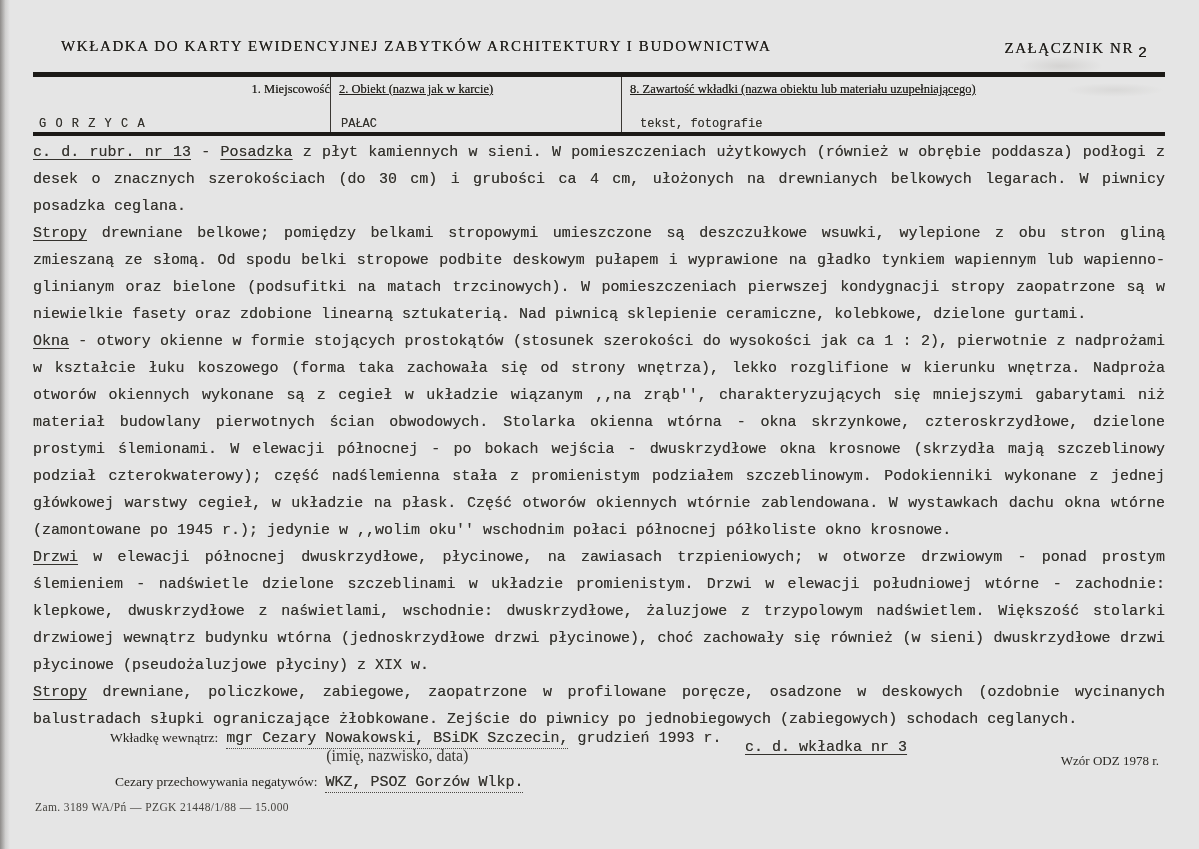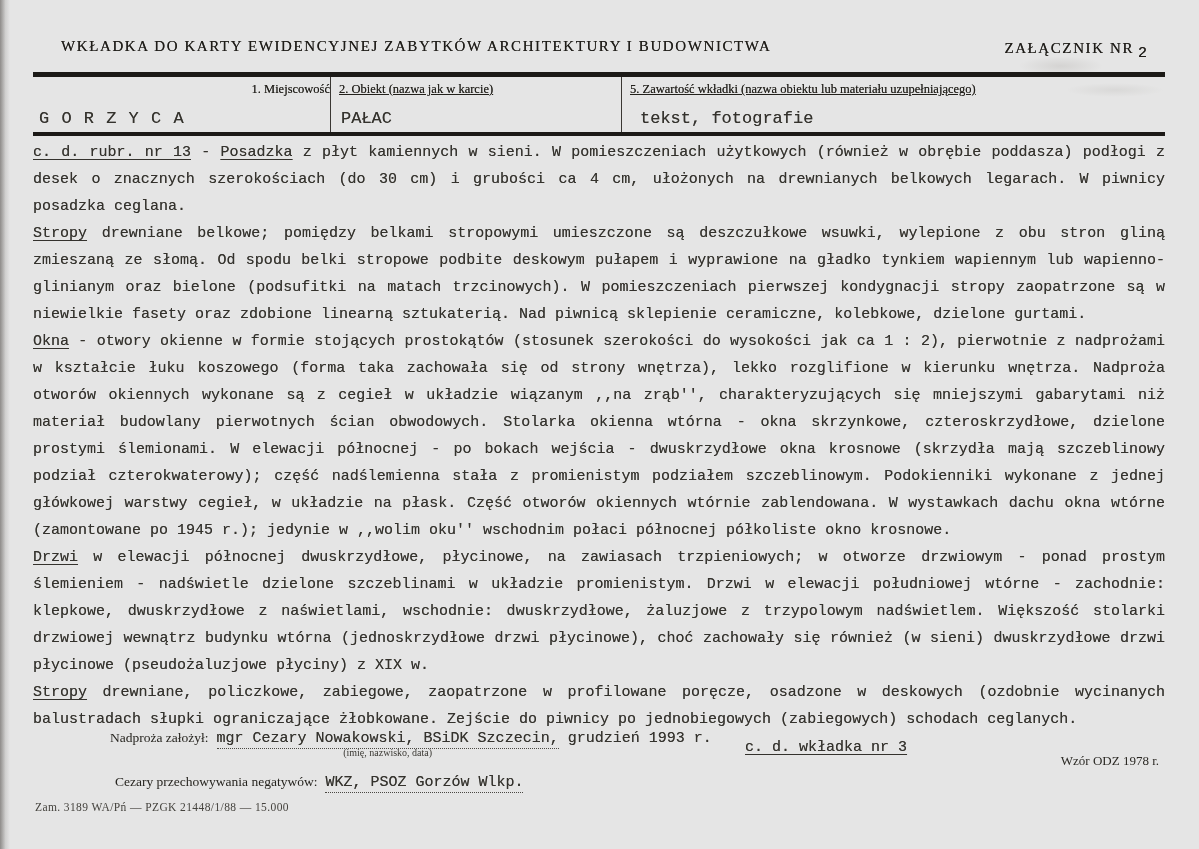--- a/index.html
+++ b/index.html
@@ -57,22 +57,22 @@
   .id-col2{width:290px;}
   .id-col3{flex:1;}
   .id-label{
     font-size:12.5px;color:#23211c;
     text-shadow:0 0 .4px rgba(30,28,24,.7);
   }
   .id-col1 .id-label{padding-left:35px;text-align:right;}
   .id-col2 .id-label,.id-col3 .id-label{padding-left:8px;text-decoration:underline;}
   .id-value{
     font-family:"Liberation Mono", monospace;
-    font-size:17px;color:#34322d;
-    margin-top:12px;
+    font-size:12px;color:#34322d;
+    margin-top:20px;
     text-shadow:0 0 .6px rgba(52,50,45,.65);
   }
   .id-col1 .id-value{padding-left:6px;letter-spacing:1px;}
   .id-col2 .id-value{padding-left:10px;}
   .id-col3 .id-value{padding-left:18px;}
 
   .body-text{
     position:absolute;left:33px;top:139px;width:1132px;
     font-family:"Liberation Mono", monospace;
     font-size:15px;line-height:27px;
@@ -103,21 +103,21 @@
   }
   .dotted-u{
     position:relative;
     border-bottom:1.5px dotted #4a4843;
     padding-bottom:1px;
     margin-left:8px;
   }
   .caption{
     position:absolute;left:50%;top:17px;transform:translateX(-50%);
     font-family:"Liberation Serif", serif;
-    font-size:10px;color:#3a3833;
+    font-size:16px;color:#3a3833;
     white-space:nowrap;text-shadow:none;
   }
   .wzor-note{
     position:absolute;right:40px;top:753px;
     font-size:13px;color:#2a2823;
   }
   .negatives-row{
     position:absolute;left:115px;top:774px;
     font-size:13.5px;white-space:nowrap;
   }
@@ -139,36 +139,36 @@
   <div class="id-table">
     <div class="id-col id-col1">
       <div class="id-label">1. Miejscowość</div>
       <div class="id-value">G O R Z Y C A</div>
     </div>
     <div class="id-col id-col2">
       <div class="id-label">2. Obiekt (nazwa jak w karcie)</div>
       <div class="id-value">PAŁAC</div>
     </div>
     <div class="id-col id-col3">
-      <div class="id-label">5. Zawartość wkładki (nazwa obiektu lub materiału uzupełniającego)</div>
+      <div class="id-label">8. Zawartość wkładki (nazwa obiektu lub materiału uzupełniającego)</div>
       <div class="id-value">tekst, fotografie</div>
     </div>
   </div>
 
   <div class="body-text">
     <p><span class="u">c. d. rubr. nr 13</span><span> - </span><span class="u">Posadzka</span><span> z płyt kamiennych w sieni. W pomieszczeniach użytkowych (również w obrębie poddasza) podłogi z desek o znacznych szerokościach (do 30 cm) i grubości ca 4 cm, ułożonych na drewnianych belkowych legarach. W piwnicy posadzka ceglana.</span></p>
     <p><span class="u">Stropy</span><span> drewniane belkowe; pomiędzy belkami stropowymi umieszczone są deszczułkowe wsuwki, wylepione z obu stron gliną zmieszaną ze słomą. Od spodu belki stropowe podbite deskowym pułapem i wyprawione na gładko tynkiem wapiennym lub wapienno-glinianym oraz bielone (podsufitki na matach trzcinowych). W pomieszczeniach pierwszej kondygnacji stropy zaopatrzone są w niewielkie fasety oraz zdobione linearną sztukaterią. Nad piwnicą sklepienie ceramiczne, kolebkowe, dzielone gurtami.</span></p>
     <p><span class="u">Okna</span><span> - otwory okienne w formie stojących prostokątów (stosunek szerokości do wysokości jak ca 1 : 2), pierwotnie z nadprożami w kształcie łuku koszowego (forma taka zachowała się od strony wnętrza), lekko rozglifione w kierunku wnętrza. Nadproża otworów okiennych wykonane są z cegieł w układzie wiązanym ,,na zrąb'', charakteryzujących się mniejszymi gabarytami niż materiał budowlany pierwotnych ścian obwodowych. Stolarka okienna wtórna - okna skrzynkowe, czteroskrzydłowe, dzielone prostymi ślemionami. W elewacji północnej - po bokach wejścia - dwuskrzydłowe okna krosnowe (skrzydła mają szczeblinowy podział czterokwaterowy); część nadślemienna stała z promienistym podziałem szczeblinowym. Podokienniki wykonane z jednej główkowej warstwy cegieł, w układzie na płask. Część otworów okiennych wtórnie zablendowana. W wystawkach dachu okna wtórne (zamontowane po 1945 r.); jedynie w ,,wolim oku'' wschodnim połaci północnej półkoliste okno krosnowe.</span></p>
     <p><span class="u">Drzwi</span><span> w elewacji północnej dwuskrzydłowe, płycinowe, na zawiasach trzpieniowych; w otworze drzwiowym - ponad prostym ślemieniem - nadświetle dzielone szczeblinami w układzie promienistym. Drzwi w elewacji południowej wtórne - zachodnie: klepkowe, dwuskrzydłowe z naświetlami, wschodnie: dwuskrzydłowe, żaluzjowe z trzypolowym nadświetlem. Większość stolarki drzwiowej wewnątrz budynku wtórna (jednoskrzydłowe drzwi płycinowe), choć zachowały się również (w sieni) dwuskrzydłowe drzwi płycinowe (pseudożaluzjowe płyciny) z XIX w.</span></p>
     <p><span class="u">Stropy</span><span> drewniane, policzkowe, zabiegowe, zaopatrzone w profilowane poręcze, osadzone w deskowych (ozdobnie wycinanych balustradach słupki ograniczające żłobkowane. Zejście do piwnicy po jednobiegowych (zabiegowych) schodach ceglanych.</span></p>
     <div class="cont-note"><span class="u">c. d. wkładka nr 3</span></div>
   </div>
 
   <div class="founder-row">
-    <span>Nadproża założył:</span><span class="typed dotted-u"><span>mgr Cezary Nowakowski, BSiDK Szczecin,</span><span class="caption">(imię, nazwisko, data)</span></span><span class="typed"> grudzień 1993 r.</span>
+    <span>Wkładkę wewnątrz:</span><span class="typed dotted-u"><span>mgr Cezary Nowakowski, BSiDK Szczecin,</span><span class="caption">(imię, nazwisko, data)</span></span><span class="typed"> grudzień 1993 r.</span>
   </div>
 
   <div class="wzor-note">Wzór ODZ 1978 r.</div>
 
   <div class="negatives-row">
     <span>Cezary przechowywania negatywów:</span><span class="typed dotted-u">WKZ, PSOZ Gorzów Wlkp.</span>
   </div>
 
   <div class="print-note">Zam. 3189 WA/Pń — PZGK 21448/1/88 — 15.000</div>
 </div>

